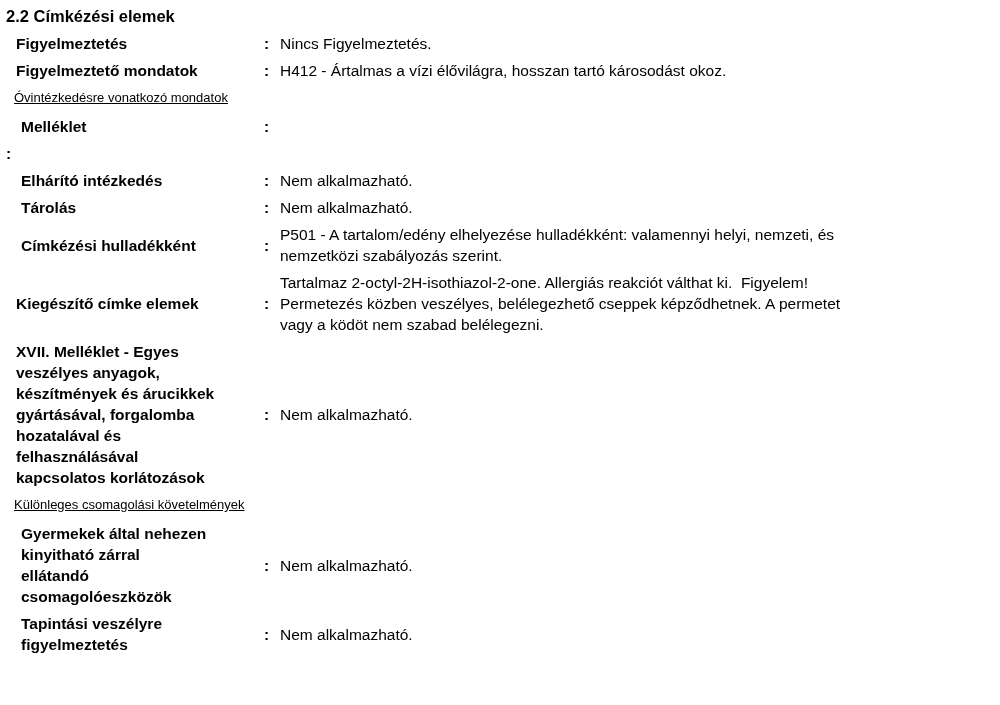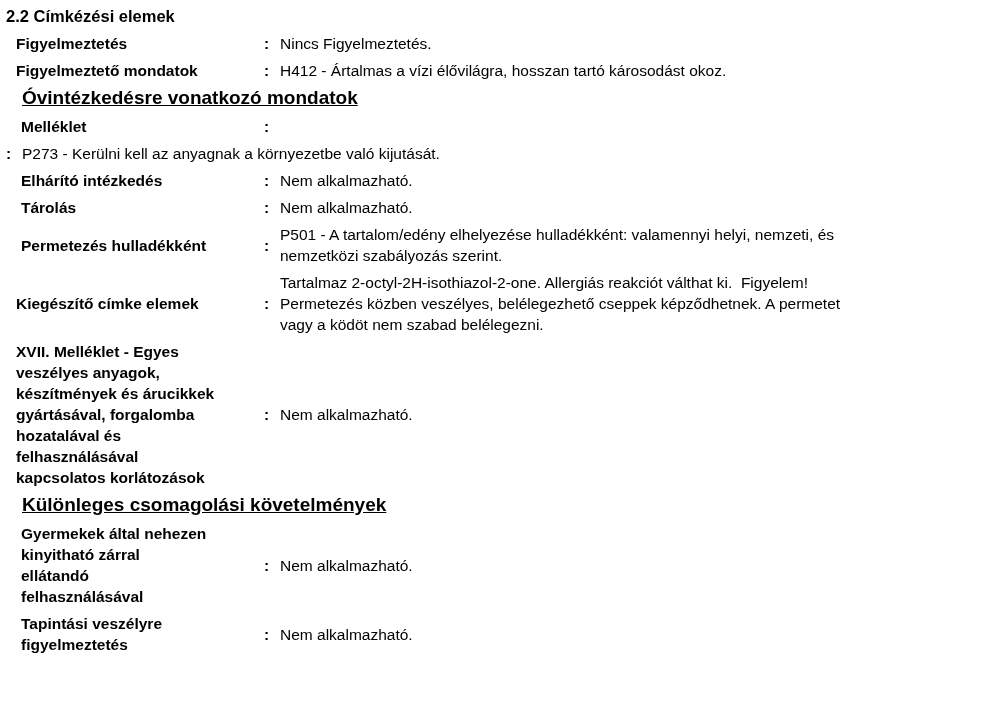--- a/index.html
+++ b/index.html
@@ -20,25 +20,25 @@
     background: #ffffff;
   }
   .section-heading {
     font-size: 16.5px;
     font-weight: bold;
     line-height: 21px;
     margin: 0 0 6px 0;
     white-space: pre-wrap;
   }
   .sub-heading {
-    font-size: 19px;
-    font-weight: bold;
+    font-size: 13px;
+    font-weight: normal;
     text-decoration: underline;
     line-height: 21px;
-    margin: 1px 0 8px 16px;
+    margin: 1px 0 8px 8px;
     white-space: pre-wrap;
   }
   .row {
     display: flex;
     align-items: center;
     font-size: 15.5px;
     line-height: 21px;
     margin: 0 0 6px 0;
   }
   .row .label {
@@ -84,37 +84,36 @@
 
   <div class="sub-heading">Óvintézkedésre vonatkozó mondatok</div>
 
   <div class="row lvl2">
     <div class="label">Melléklet</div>
     <div class="colon">:</div>
   </div>
 
   <div class="row lvl2">
     <div class="colon">:</div>
-    <div class="value">P273 - Kerülni kell az anyagnak a környezetbe való kijutását.</div>
   </div>
 
   <div class="row lvl2">
     <div class="label">Elhárító intézkedés</div>
     <div class="colon">:</div>
     <div class="value">Nem alkalmazható.</div>
   </div>
 
   <div class="row lvl2">
     <div class="label">Tárolás</div>
     <div class="colon">:</div>
     <div class="value">Nem alkalmazható.</div>
   </div>
 
   <div class="row lvl2">
-    <div class="label">Permetezés hulladékként</div>
+    <div class="label">Címkézési hulladékként</div>
     <div class="colon">:</div>
     <div class="value">P501 - A tartalom/edény elhelyezése hulladékként: valamennyi helyi, nemzeti, és
 nemzetközi szabályozás szerint.</div>
   </div>
 
   <div class="row">
     <div class="label">Kiegészítő címke elemek</div>
     <div class="colon">:</div>
     <div class="value">Tartalmaz 2-octyl-2H-isothiazol-2-one. Allergiás reakciót válthat ki.  Figyelem!
 Permetezés közben veszélyes, belélegezhető cseppek képződhetnek. A permetet
@@ -132,21 +131,21 @@
     <div class="colon">:</div>
     <div class="value">Nem alkalmazható.</div>
   </div>
 
   <div class="sub-heading">Különleges csomagolási követelmények</div>
 
   <div class="row lvl2">
     <div class="label">Gyermekek által nehezen
 kinyitható zárral
 ellátandó
-felhasználásával</div>
+csomagolóeszközök</div>
     <div class="colon">:</div>
     <div class="value">Nem alkalmazható.</div>
   </div>
 
   <div class="row lvl2">
     <div class="label">Tapintási veszélyre
 figyelmeztetés</div>
     <div class="colon">:</div>
     <div class="value">Nem alkalmazható.</div>
   </div>

